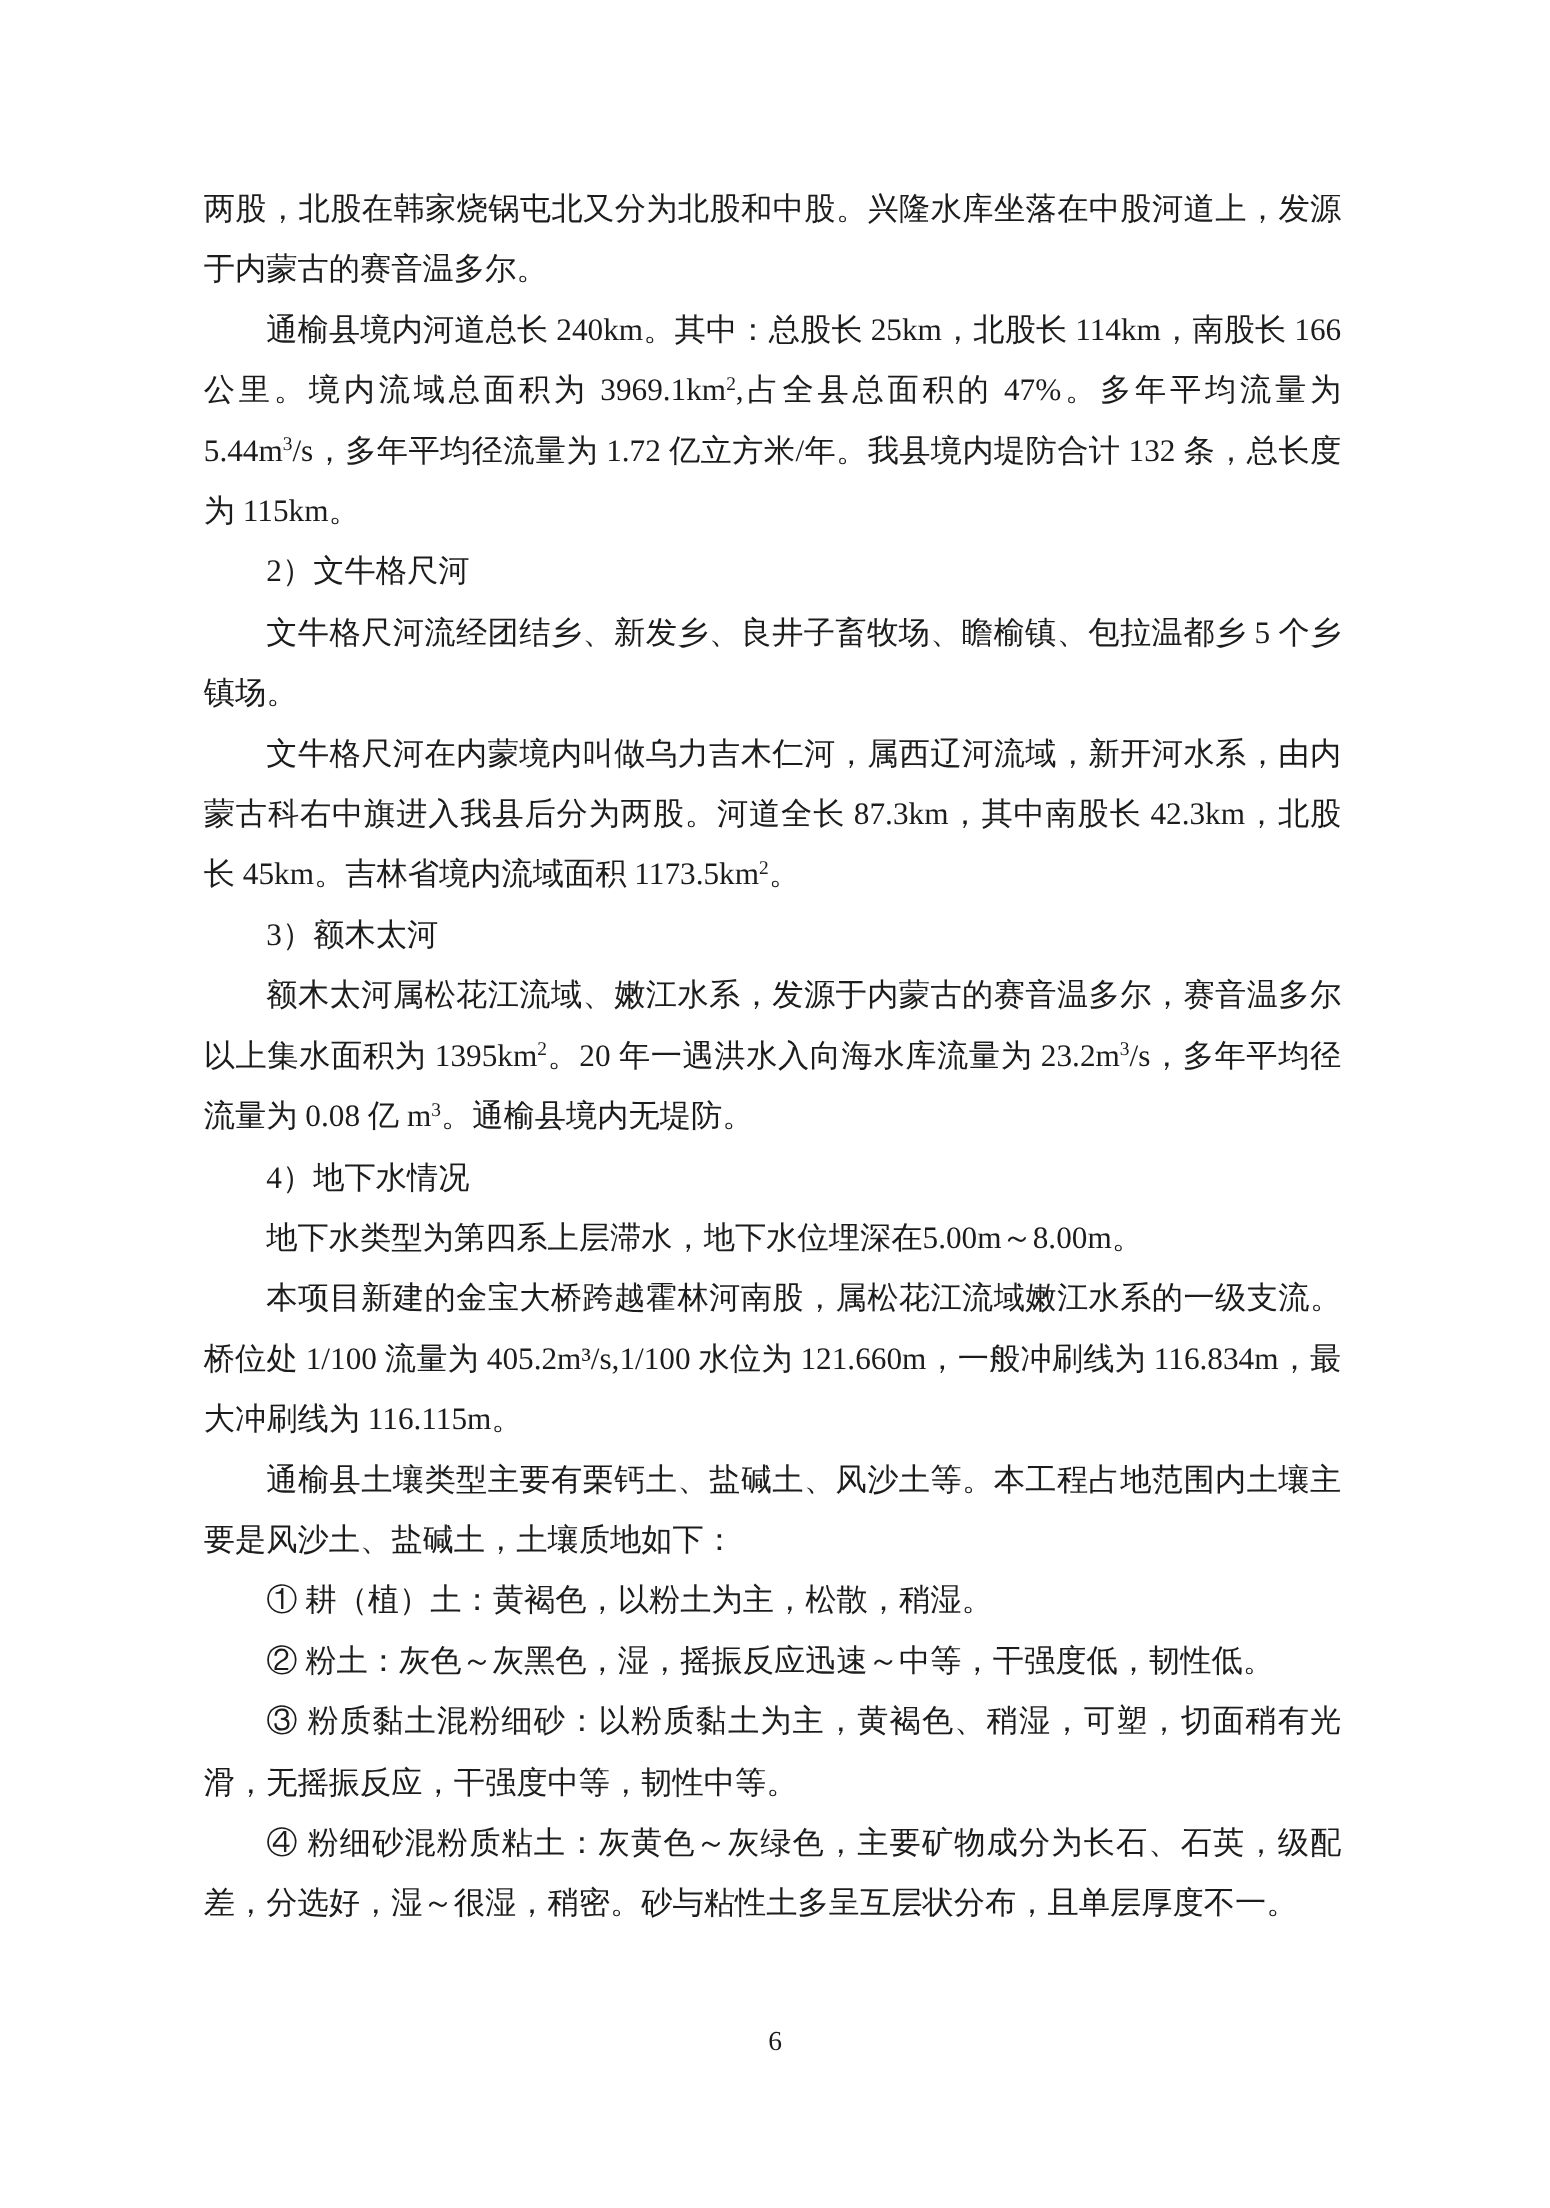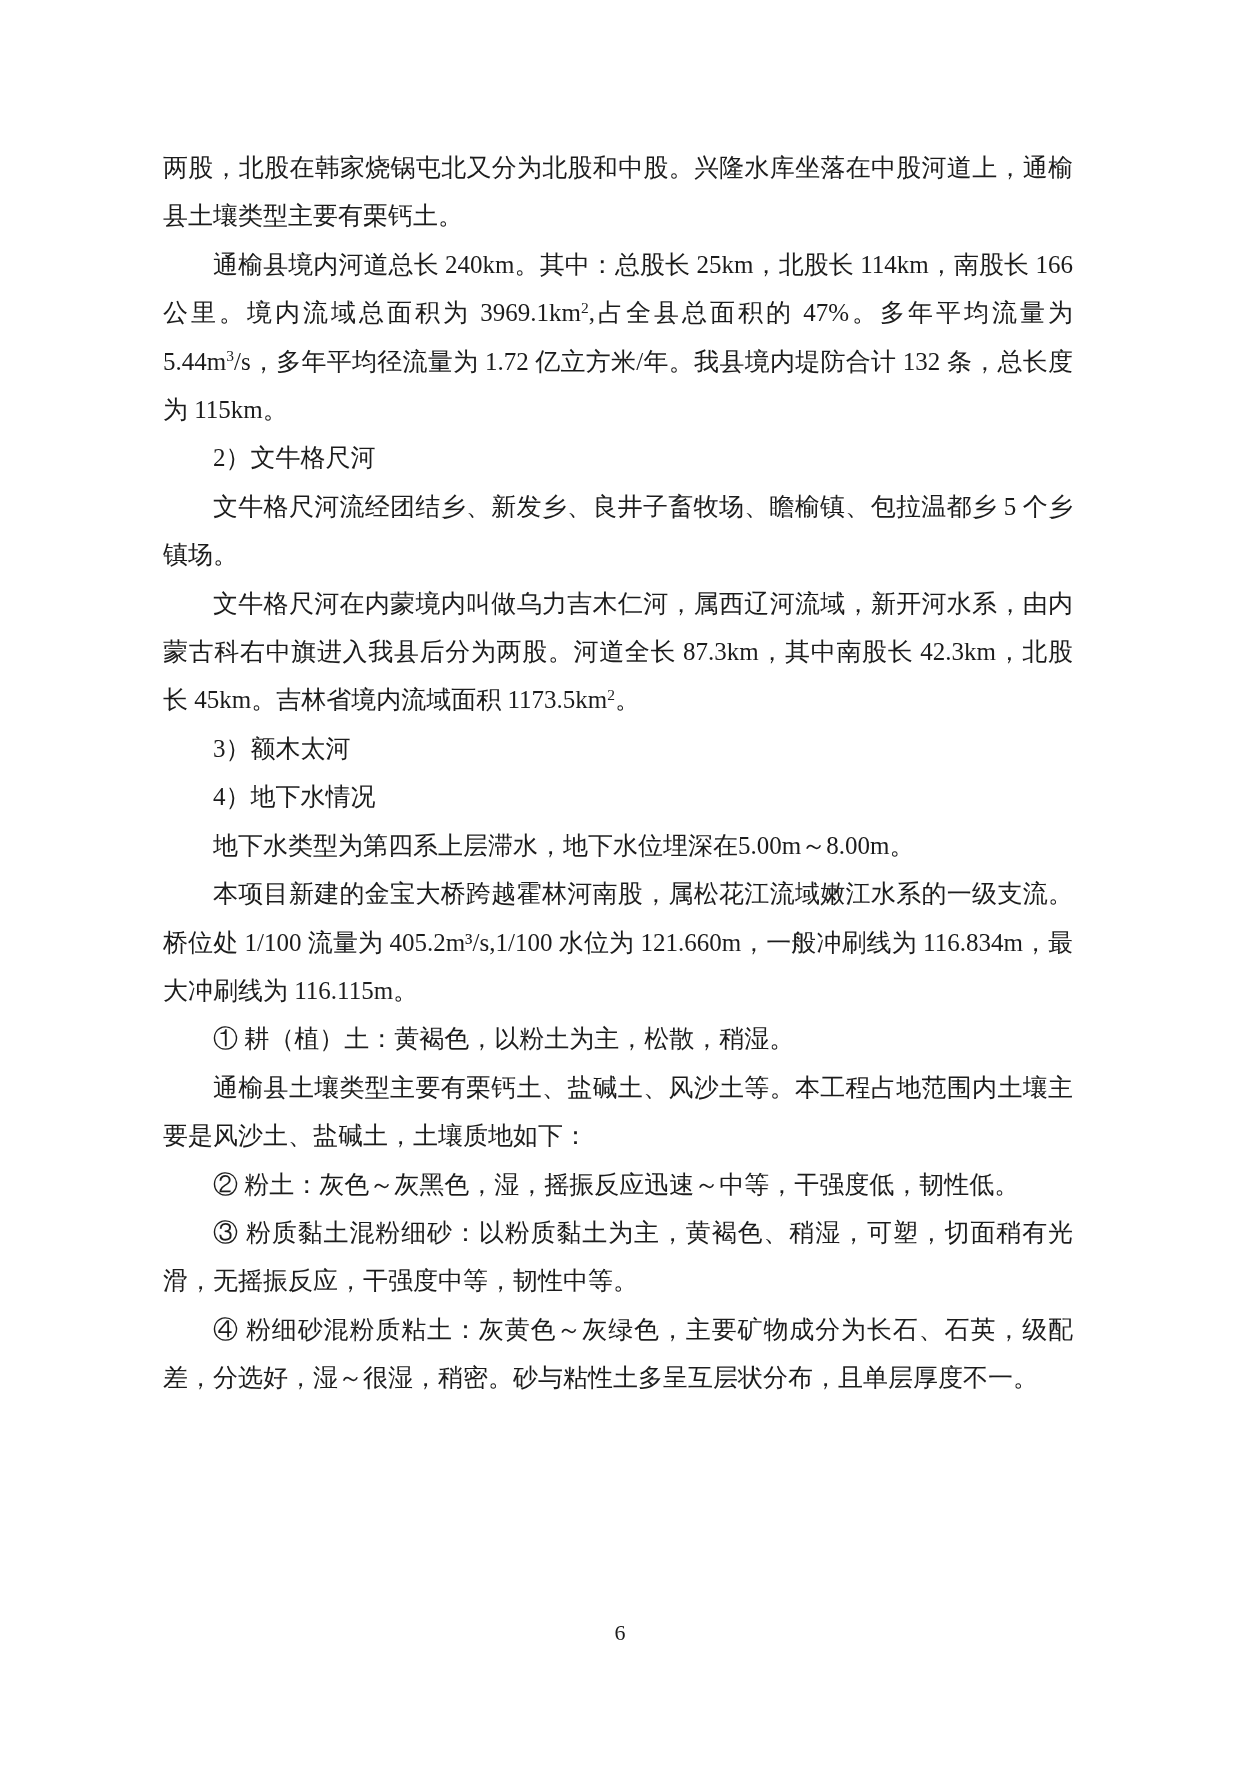--- a/index.html
+++ b/index.html
@@ -49,29 +49,30 @@
     font-size: 22px;
     line-height: 1.2;
     color: #1c1c1c;
   }
 </style>
 </head>
 <body>
 
 <div class="page">
   <div class="doc-body">
-      <p><span>两股，北股在韩家烧锅屯北又分为北股和中股。兴隆水库坐落在中股河道上，通榆县土壤类型主要有栗钙土。</span></p>
+      <p><span>两股，北股在韩家烧锅屯北又分为北股和中股。兴隆水库坐落在中股河道上，发源于内蒙古的赛音温多尔。</span></p>
       <p class="indent"><span>通榆县境内河道总长 240km。其中：总股长 25km，北股长 114km，南股长 166 公里。境内流域总面积为 3969.1km</span><sup>2</sup><span>,占全县总面积的 47%。多年平均流量为 5.44m</span><sup>3</sup><span>/s，多年平均径流量为 1.72 亿立方米/年。我县境内堤防合计 132 条，总长度为 115km。</span></p>
       <p class="indent"><span>2）文牛格尺河</span></p>
       <p class="indent"><span>文牛格尺河流经团结乡、新发乡、良井子畜牧场、瞻榆镇、包拉温都乡 5 个乡镇场。</span></p>
       <p class="indent"><span>文牛格尺河在内蒙境内叫做乌力吉木仁河，属西辽河流域，新开河水系，由内蒙古科右中旗进入我县后分为两股。河道全长 87.3km，其中南股长 42.3km，北股长 45km。吉林省境内流域面积 1173.5km</span><sup>2</sup><span>。</span></p>
       <p class="indent"><span>3）额木太河</span></p>
+      <p class="indent"><span>额木太河属松花江流域、嫩江水系，发源于内蒙古的赛音温多尔，赛音温多尔以上集水面积为 1395km</span><sup>2</sup><span>。20 年一遇洪水入向海水库流量为 23.2m</span><sup>3</sup><span>/s，多年平均径流量为 0.08 亿 m</span><sup>3</sup><span>。通榆县境内无堤防。</span></p>
       <p class="indent"><span>4）地下水情况</span></p>
       <p class="indent"><span>地下水类型为第四系上层滞水，地下水位埋深在5.00m～8.00m。</span></p>
       <p class="indent"><span>本项目新建的金宝大桥跨越霍林河南股，属松花江流域嫩江水系的一级支流。桥位处 1/100 流量为 405.2m³/s,1/100 水位为 121.660m，一般冲刷线为 116.834m，最大冲刷线为 116.115m。</span></p>
+      <p class="indent"><span>通榆县土壤类型主要有栗钙土、盐碱土、风沙土等。本工程占地范围内土壤主要是风沙土、盐碱土，土壤质地如下：</span></p>
       <p class="indent"><span>① 耕（植）土：黄褐色，以粉土为主，松散，稍湿。</span></p>
-      <p class="indent"><span>通榆县土壤类型主要有栗钙土、盐碱土、风沙土等。本工程占地范围内土壤主要是风沙土、盐碱土，土壤质地如下：</span></p>
       <p class="indent"><span>② 粉土：灰色～灰黑色，湿，摇振反应迅速～中等，干强度低，韧性低。</span></p>
       <p class="indent"><span>③ 粉质黏土混粉细砂：以粉质黏土为主，黄褐色、稍湿，可塑，切面稍有光滑，无摇振反应，干强度中等，韧性中等。</span></p>
       <p class="indent"><span>④ 粉细砂混粉质粘土：灰黄色～灰绿色，主要矿物成分为长石、石英，级配差，分选好，湿～很湿，稍密。砂与粘性土多呈互层状分布，且单层厚度不一。</span></p>
     </div>
   <div class="page-footer">6</div>
 </div>
 
 </body></html>

